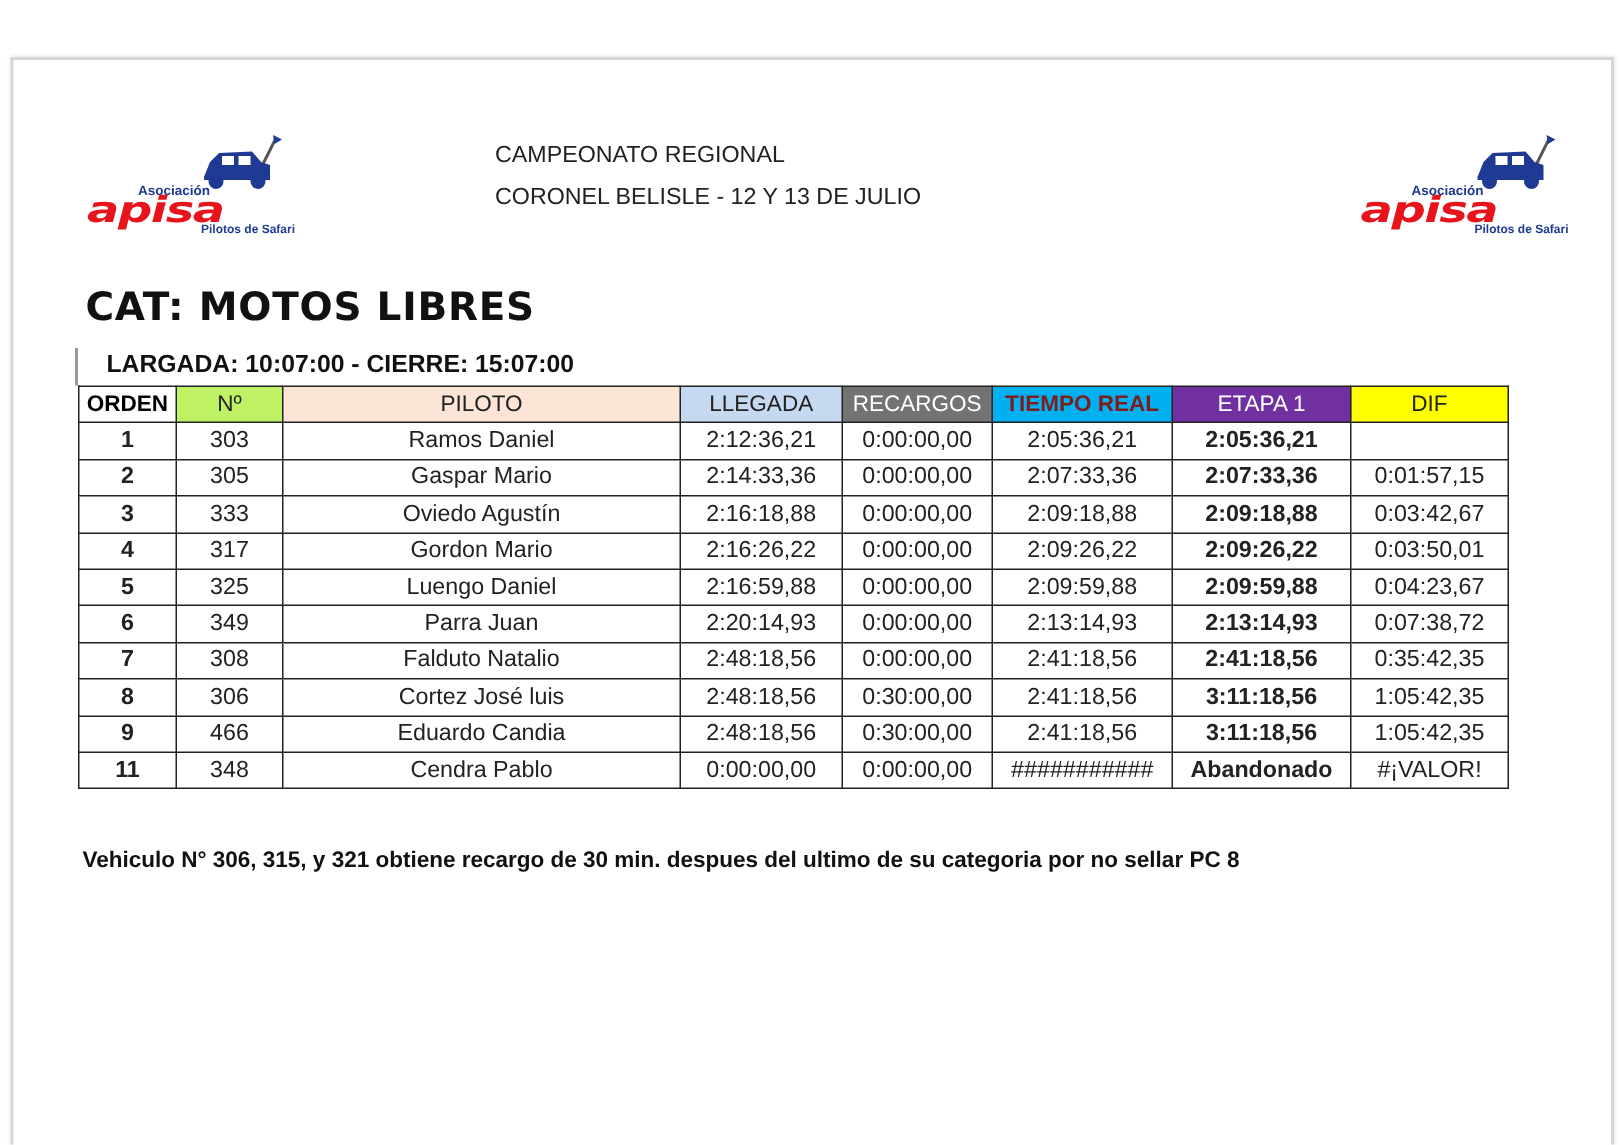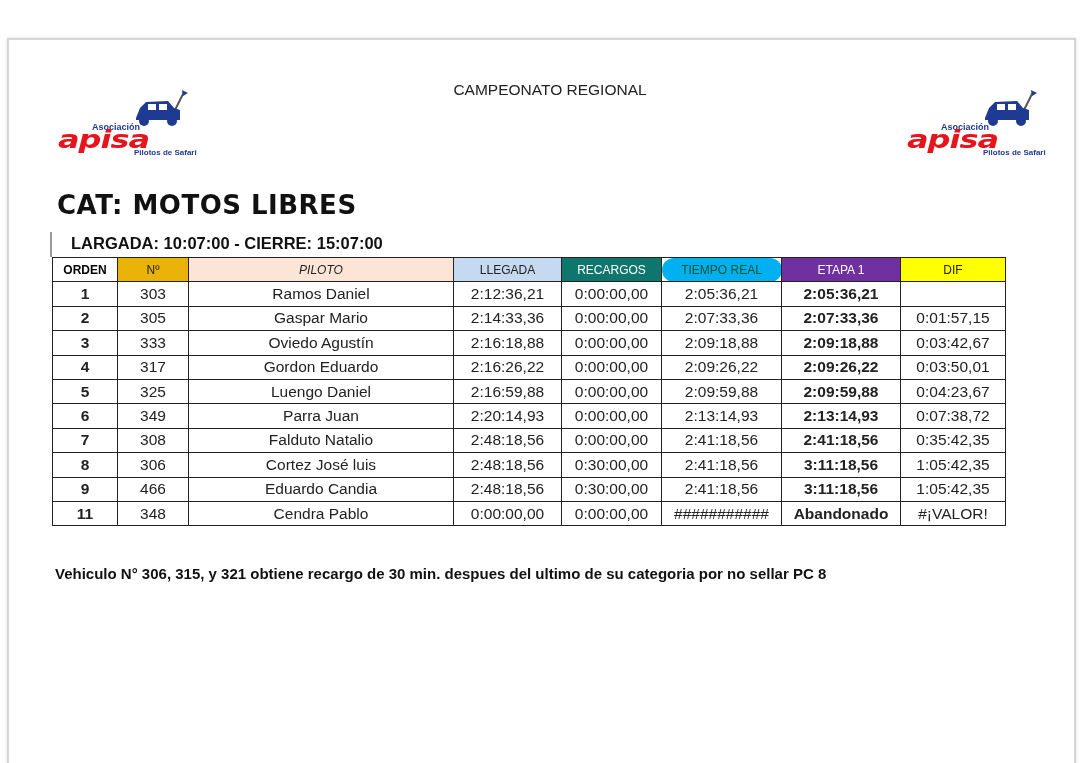--- a/index.html
+++ b/index.html
@@ -3,26 +3,26 @@
 <meta charset="utf-8">
 <style>
   html,body{margin:0;padding:0;background:#ffffff;}
   body{width:1080px;height:763px;position:relative;overflow:hidden;font-family:"Liberation Sans",sans-serif;}
   .sheet{position:absolute;left:7px;top:38px;width:1065px;height:740px;background:#fff;border:2px solid #d6d6d6;border-bottom:none;box-shadow:0 0 3px rgba(0,0,0,0.15);}
   .logo{position:absolute;width:130px;height:70px;}
   .logo .asoc{position:absolute;left:6px;top:34px;font:bold 9px "Liberation Sans",sans-serif;color:#1f3a93;margin-left:28px;}
   .logo .apisa{position:absolute;left:0;top:36px;font:italic 900 32px "DejaVu Sans",sans-serif;color:#e8141c;letter-spacing:-1px;line-height:32px;transform:scaleY(0.75);transform-origin:top left;}
   .logo .pil{position:absolute;left:60px;top:60px;font:bold 8px "Liberation Sans",sans-serif;color:#1f3a93;white-space:nowrap;padding-left:16px;}
   .logo svg{position:absolute;left:74px;top:0;}
-  .title{position:absolute;left:330px;top:76px;width:440px;text-align:center;font:15.5px "Liberation Sans",sans-serif;color:#222;line-height:27.5px;}
+  .title{position:absolute;left:330px;top:90px;width:440px;font:15.5px "Liberation Sans",sans-serif;color:#222;line-height:27.5px;}
   .cat{position:absolute;left:57px;top:190px;font:900 26px "DejaVu Sans",sans-serif;color:#111;letter-spacing:0.5px;}
   .largada{position:absolute;left:50px;top:232px;height:25px;border-left:2px solid #999;padding-left:19px;font:bold 16.5px "Liberation Sans",sans-serif;color:#111;line-height:22px;}
   table{position:absolute;left:52px;top:257px;border-collapse:collapse;font-family:"Liberation Sans",sans-serif;}
   td,th{border:1.5px solid #222;height:23.4px;padding:0;text-align:center;font-size:15.5px;color:#222;font-weight:normal;}
-  th{font-size:12px;}
+  th{font-size:15px;}
   .c0{width:64px;}.c1{width:70px;}.c2{width:264px;}.c3{width:107px;}.c4{width:99px;}.c5{width:119px;}.c6{width:118px;}.c7{width:104px;}
   .bold{font-weight:bold;}
   .note{position:absolute;left:55px;top:565px;font:bold 15px "Liberation Sans",sans-serif;color:#111;}
 </style>
 </head>
 <body>
 
 <div class="sheet"></div>
 
 <div class="logo" style="left:58px;top:88px;">
@@ -50,34 +50,35 @@
     <rect x="16" y="16" width="8" height="6" fill="#fff"></rect>
       <rect x="27" y="16" width="8" height="6" fill="#fff"></rect>
   </svg>
   <span class="asoc">Asociación</span>
   <span class="apisa" style="top:40px;">apisa</span>
   <span class="pil">Pilotos de Safari</span>
 </div>
 
 <div class="title">
   <div>CAMPEONATO REGIONAL</div>
+  <div>CORONEL BELISLE - 12 Y 13 DE JULIO</div>
 </div>
 
 <div class="cat">CAT: MOTOS LIBRES</div>
 <div class="largada">LARGADA: 10:07:00 -  CIERRE: 15:07:00</div>
 
 <table>
   <thead>
     <tr>
       <th class="c0" style="background:#fff;color:#000;font-weight:bold;">ORDEN</th>
-      <th class="c1" style="background:#eab308;">Nº</th>
-      <th class="c2" style="background:#FCE4D6;font-style:italic;">PILOTO</th>
+      <th class="c1" style="background:#bef264;">Nº</th>
+      <th class="c2" style="background:#FCE4D6;">PILOTO</th>
       <th class="c3" style="background:#C5D9F1;">LLEGADA</th>
-      <th class="c4" style="background:#0f766e;color:#fff;">RECARGOS</th>
-      <th class="c5" style="background:#00B0F0;color:#14532d;font-weight:normal;border-radius:12px;">TIEMPO REAL</th>
+      <th class="c4" style="background:#737373;color:#fff;">RECARGOS</th>
+      <th class="c5" style="background:#00B0F0;color:#7f1d1d;font-weight:bold;">TIEMPO REAL</th>
       <th class="c6" style="background:#7030A0;color:#fff;margin-left:32px;">ETAPA 1</th>
       <th class="c7" style="background:#FFFF00;">DIF</th>
     </tr>
   </thead>
   <tbody id="tbody">
       <tr>
         <td class="bold">1</td>
         <td>303</td>
         <td>Ramos Daniel</td>
         <td>2:12:36,21</td>
@@ -102,21 +103,21 @@
         <td>Oviedo Agustín</td>
         <td>2:16:18,88</td>
         <td>0:00:00,00</td>
         <td>2:09:18,88</td>
         <td class="bold">2:09:18,88</td>
         <td>0:03:42,67</td>
       </tr>
       <tr>
         <td class="bold">4</td>
         <td>317</td>
-        <td>Gordon Eduardo</td>
+        <td>Gordon Mario</td>
         <td>2:16:26,22</td>
         <td>0:00:00,00</td>
         <td>2:09:26,22</td>
         <td class="bold">2:09:26,22</td>
         <td>0:03:50,01</td>
       </tr>
       <tr>
         <td class="bold">5</td>
         <td>325</td>
         <td>Luengo Daniel</td>

